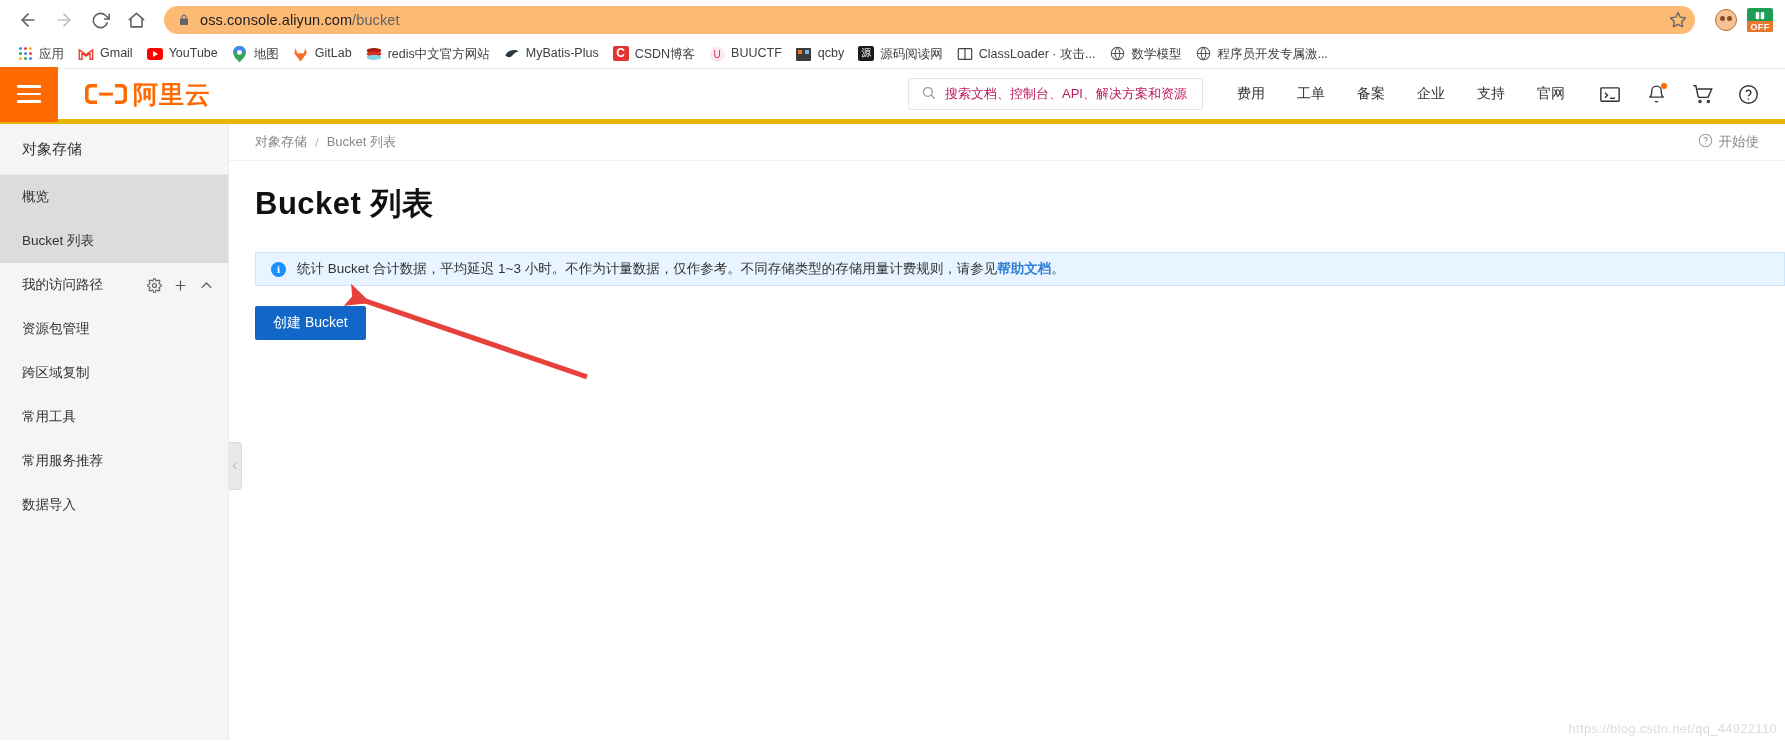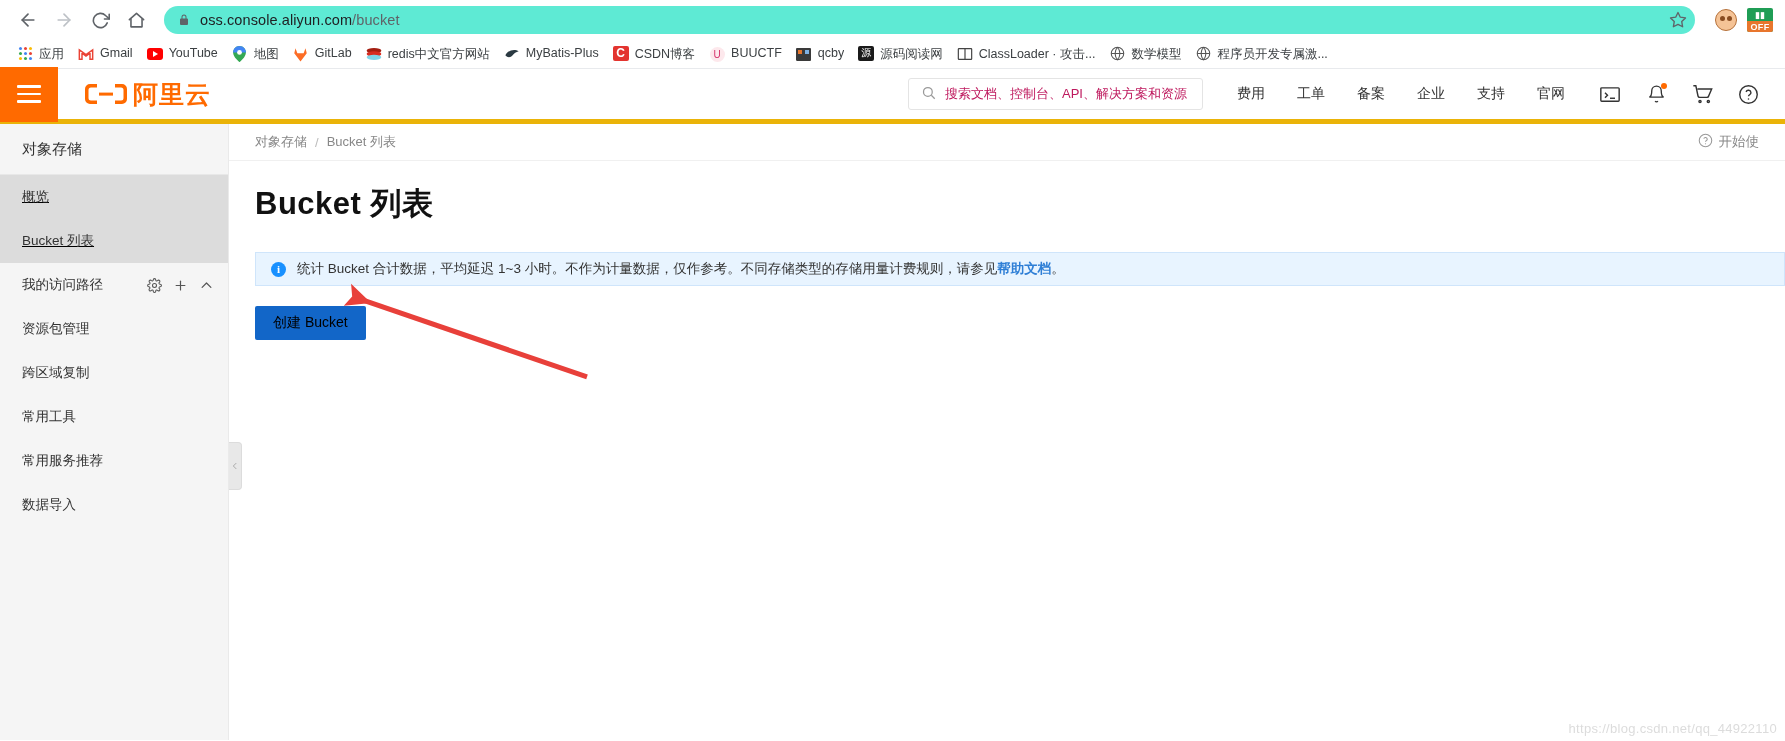--- a/index.html
+++ b/index.html
@@ -24,21 +24,21 @@
     width: 32px; height: 32px;
     display: flex; align-items: center; justify-content: center;
     border-radius: 50%;
     color: #5f6368;
     flex: 0 0 auto;
   }
   .nav-btn.disabled { color: #bdc1c6; }
   .omnibox {
     flex: 1 1 auto;
     height: 28px;
-    background: #5eead4;
+    background: #fdba74;
     border-radius: 14px;
     display: flex;
     align-items: center;
     padding: 0 14px;
     margin-left: 8px;
     margin-right: 8px;
     min-width: 0;
   }
   .lock-icon { margin-right: 10px; display: flex; align-items: center; }
   .url-text {
@@ -216,21 +216,21 @@
     position: relative;
   }
   .side-title {
     height: 51px;
     display: flex; align-items: center;
     padding-left: 22px;
     font-size: 15px;
     color: #333;
     border-bottom: 1px solid #e8e8e8;
   }
-  .side-group.active { background: #dcdcdc; text-decoration: underline; }
+  .side-group.active { background: #dcdcdc; }
   .side-item {
     height: 44px;
     display: flex; align-items: center;
     padding-left: 22px;
     padding-right: 14px;
     font-size: 13.5px;
     color: #333;
     position: relative;
   }
   .side-item .lbl { flex: 1 1 auto; }
@@ -304,21 +304,21 @@
     font-family: "Liberation Serif", serif;
   }
   .alert a { color: #2f7fd6; text-decoration: none; font-weight: bold; }
   .btn-primary {
     margin: 20px 0 16px 26px;
     display: inline-flex;
     align-items: center; justify-content: center;
     height: 34px;
     padding: 0 18px;
     background: #1266c8;
-    color: #000000;
+    color: #ffffff;
     font-size: 14px;
     border: none;
     border-radius: 2px;
     cursor: pointer;
   }
 
   .arrow-layer {
     position: absolute;
     left: 0; top: 0;
     width: 100%; height: 100%;

